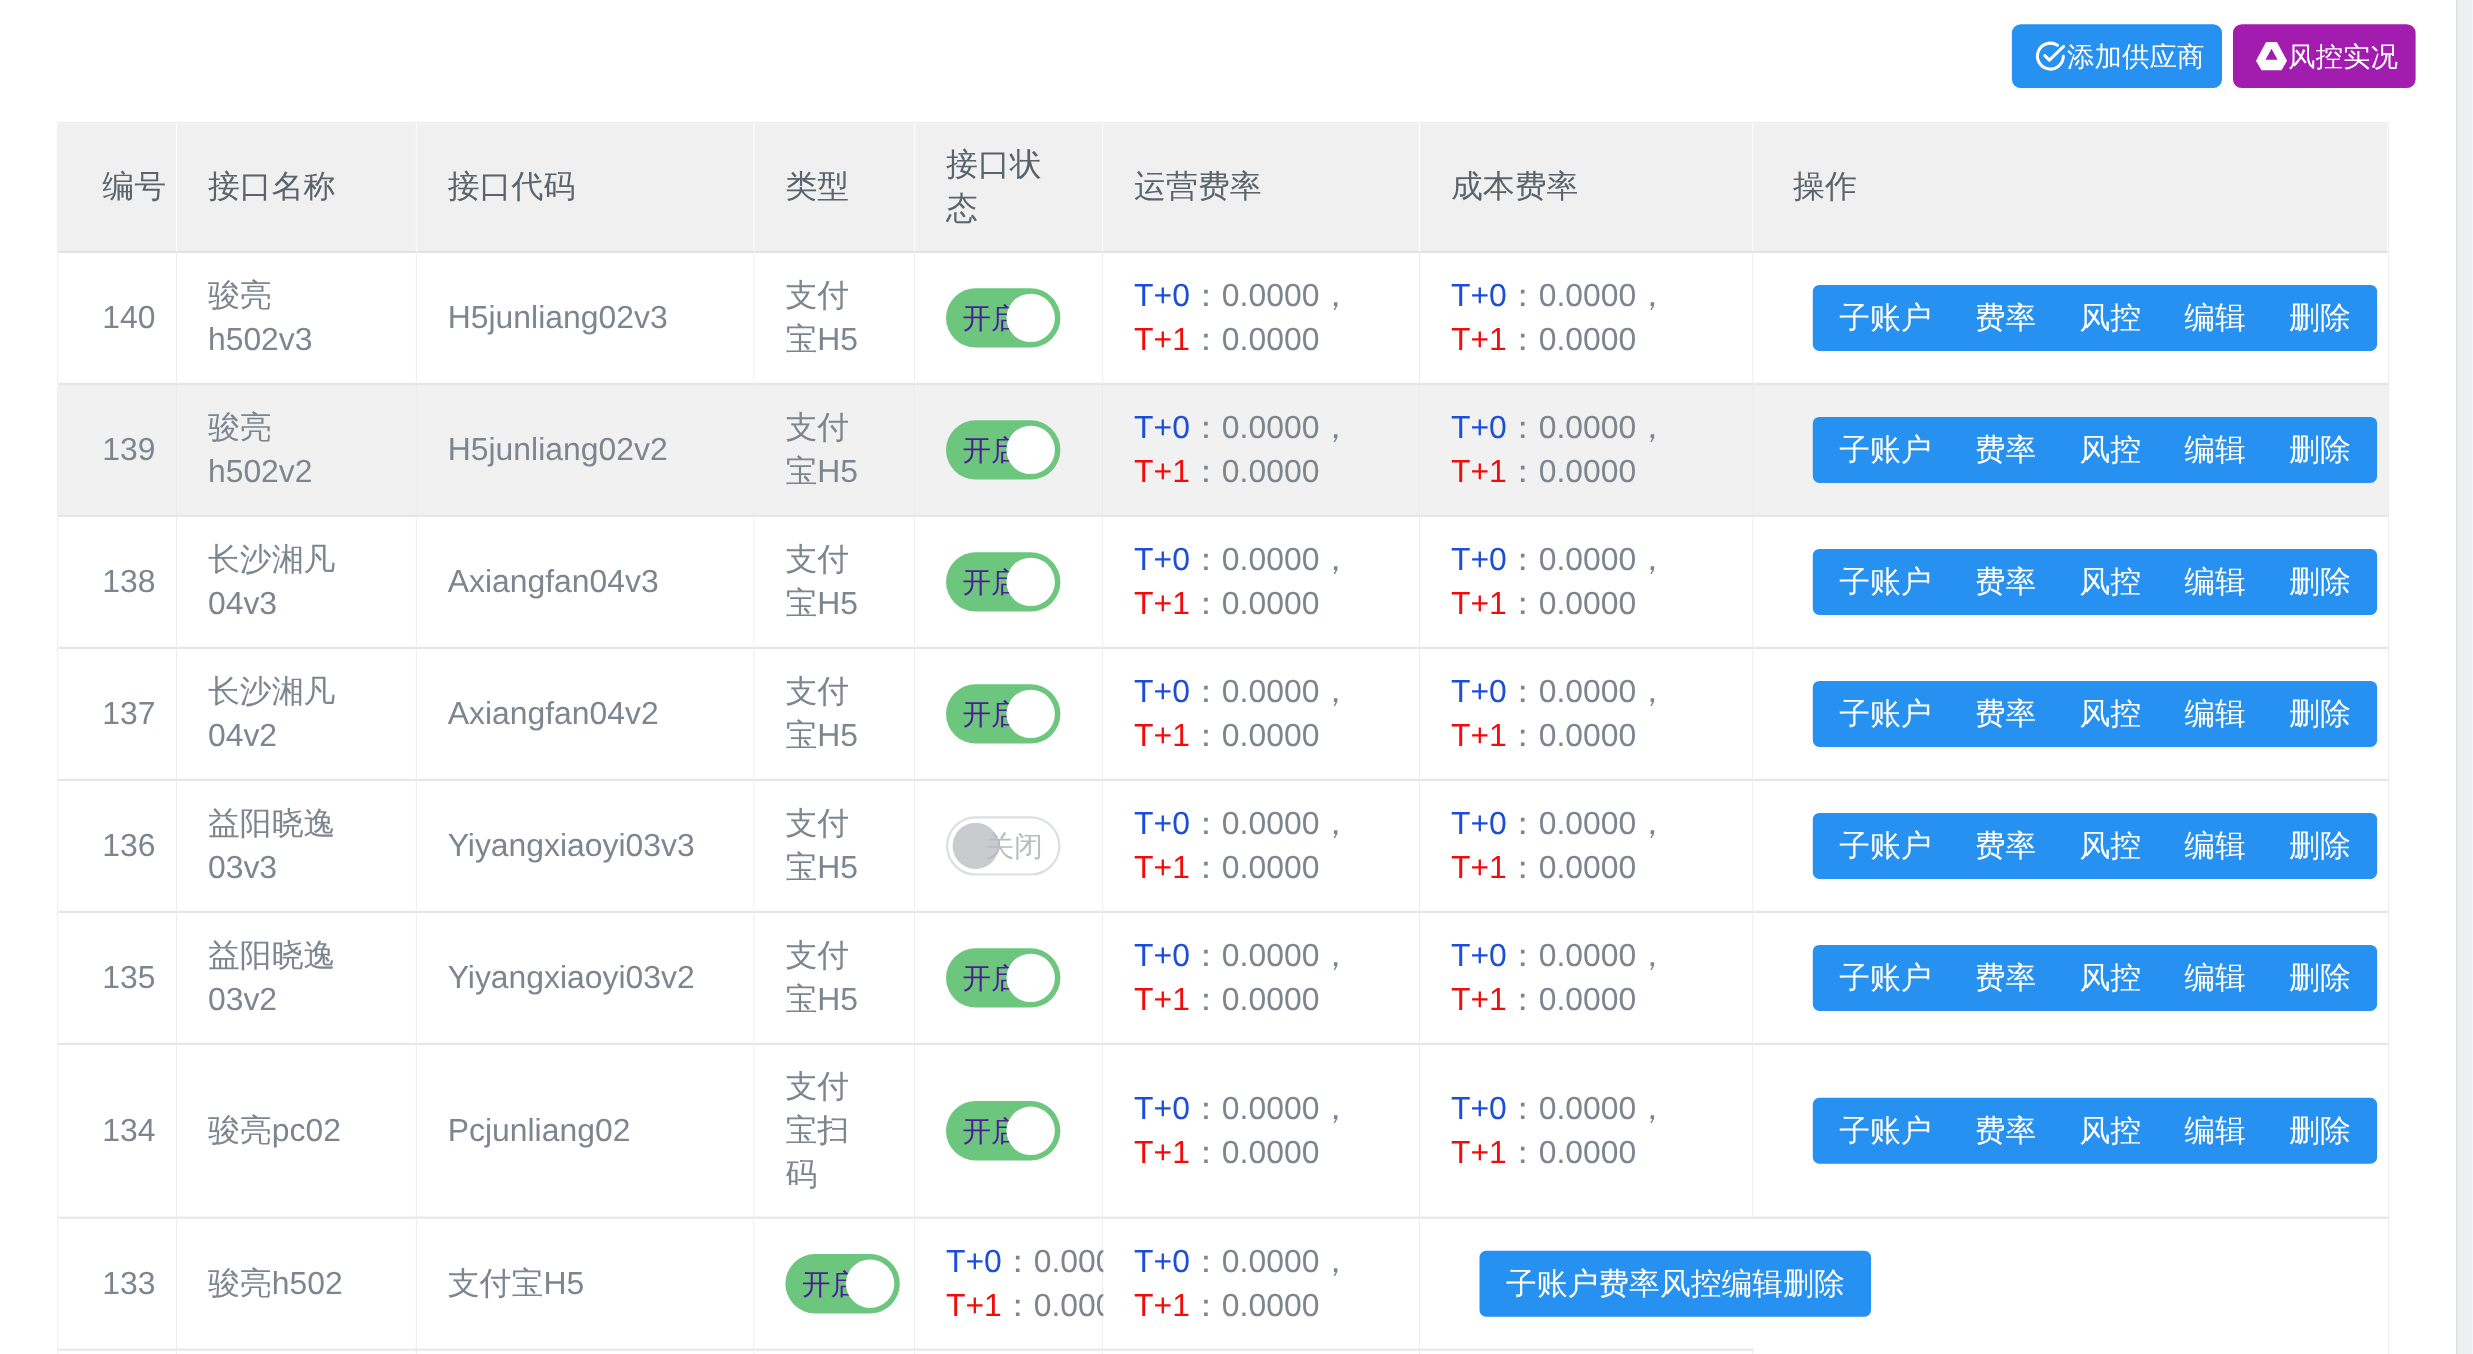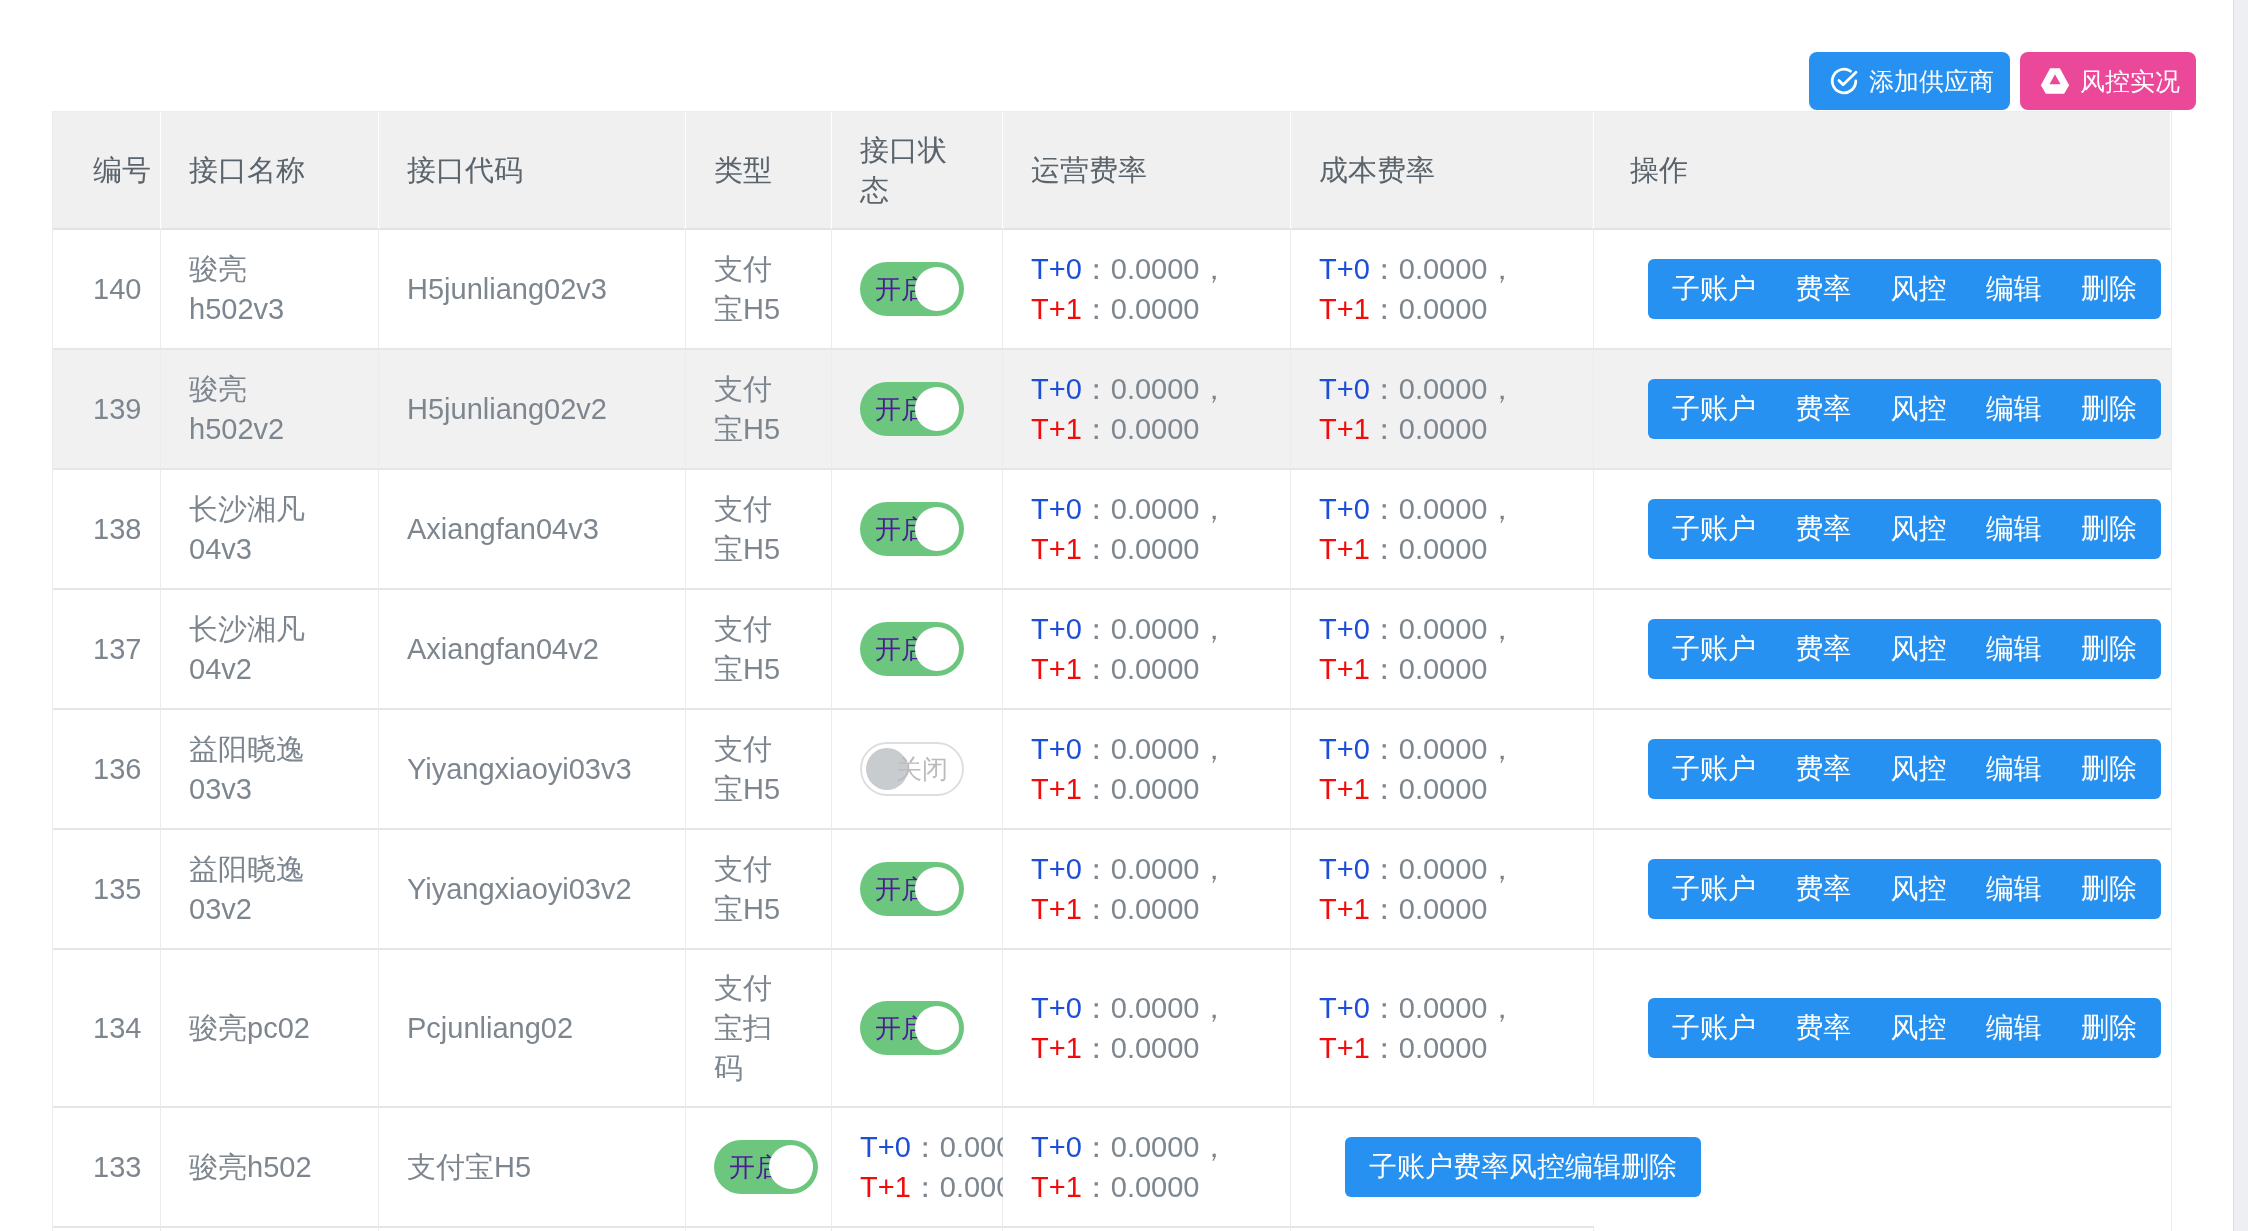--- a/index.html
+++ b/index.html
@@ -5,24 +5,24 @@
   * { margin:0; padding:0; box-sizing:border-box; }
   html,body { width:2248px; height:1231px; }
   body {
     position:relative; overflow:hidden; background:#ffffff;
     font-family:"Liberation Sans","DejaVu Sans",sans-serif;
     color:#7d868f;
   }
   
   .toolbar { position:absolute; top:22px; left:0; width:2196px; display:flex; justify-content:flex-end; gap:10px; }
   .btn { height:58px; border-radius:8px; border:none; color:#fff; font-size:25px;
-         display:flex; align-items:center; gap:10px; padding:0 16px 0 20px; cursor:pointer;
-         font-family:inherit;margin-top:30px; }
+         display:flex; align-items:center; padding:0 16px 0 20px; cursor:pointer;
+         font-family:inherit; }
   .btn-blue { background:#2691f0; }
-  .btn-purple { background:#ec4899; }
+  .btn-purple { background:#a21caf; }
   .btn svg { display:block; }
   
   .tablewrap { position:absolute; left:52px; top:111px; width:2120px;
                border:1px solid #ececec; border-bottom:none; background:#fff; }
   .row { display:grid; grid-template-columns:108px 218px 307px 146px 171px 288px 303px 577px; }
   .cell { border-right:1px solid #ececec; border-bottom:2px solid #e4e6e8;
           display:flex; align-items:center;
           padding:18px 30px 18px 28px; min-height:120px;
           font-size:29px; line-height:40px; color:#7d868f; background:#fff; }
   .cell:last-child { border-right:none; }

